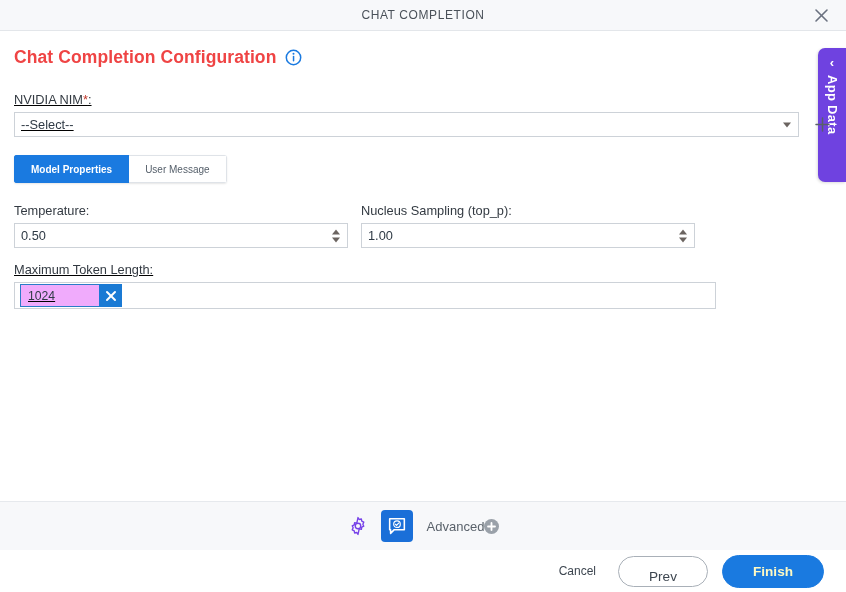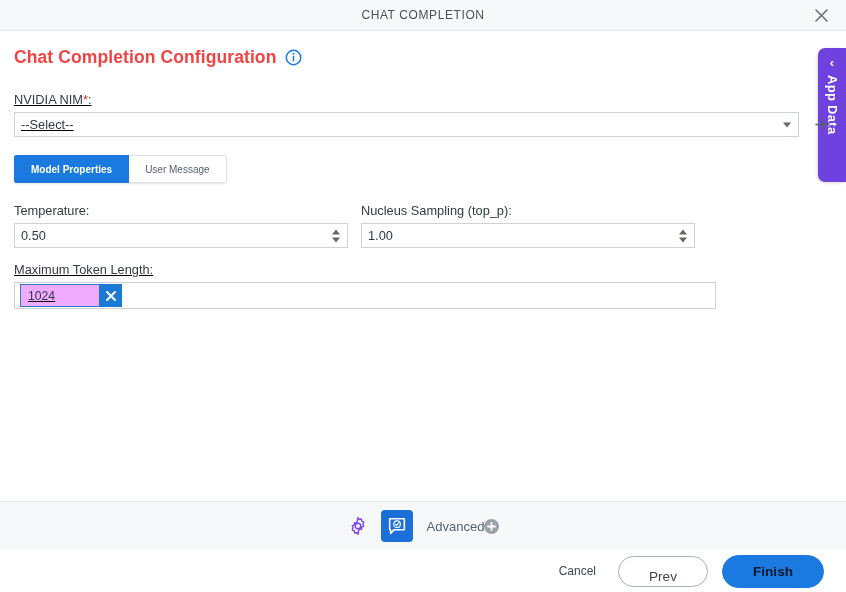--- a/index.html
+++ b/index.html
@@ -226,21 +226,21 @@
     font-family: "Liberation Sans", sans-serif;
   }
   .btn-outline {
     font-size: 13.6px; color: #3d4650;
     background: #ffffff; border: 1px solid #a9b0b8;
     border-radius: 18px; cursor: pointer;
     padding: 12px 30px; height: 31px;
     font-family: "Liberation Sans", sans-serif;
   }
   .btn-primary {
-    font-size: 13.6px; color: #0f172a; font-weight: 700;
+    font-size: 13.6px; color: #fef9c3; font-weight: 700;
     background: #1a7ae0; border: 1px solid #1a7ae0;
     border-radius: 18px; cursor: pointer;
     padding: 0 30px; height: 33px;
     font-family: "Liberation Sans", sans-serif;
   }
 </style>
 </head>
 <body>
 
 <div class="screen">

